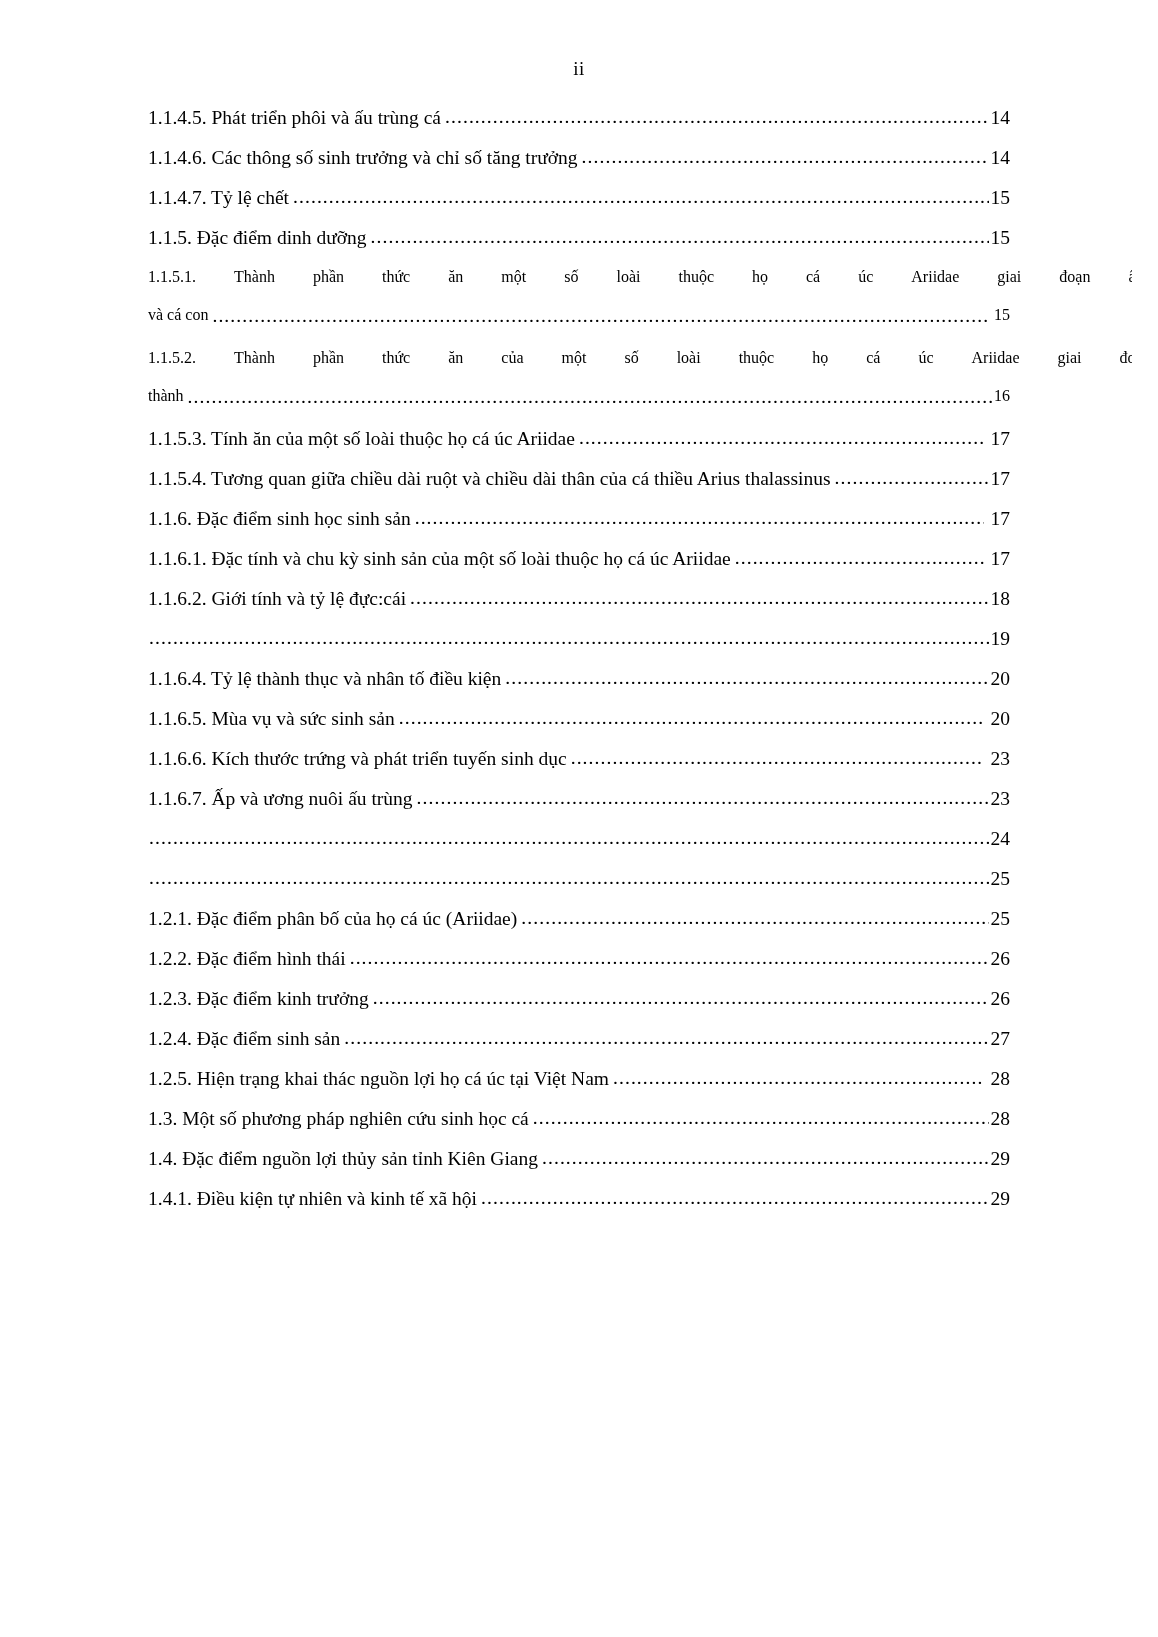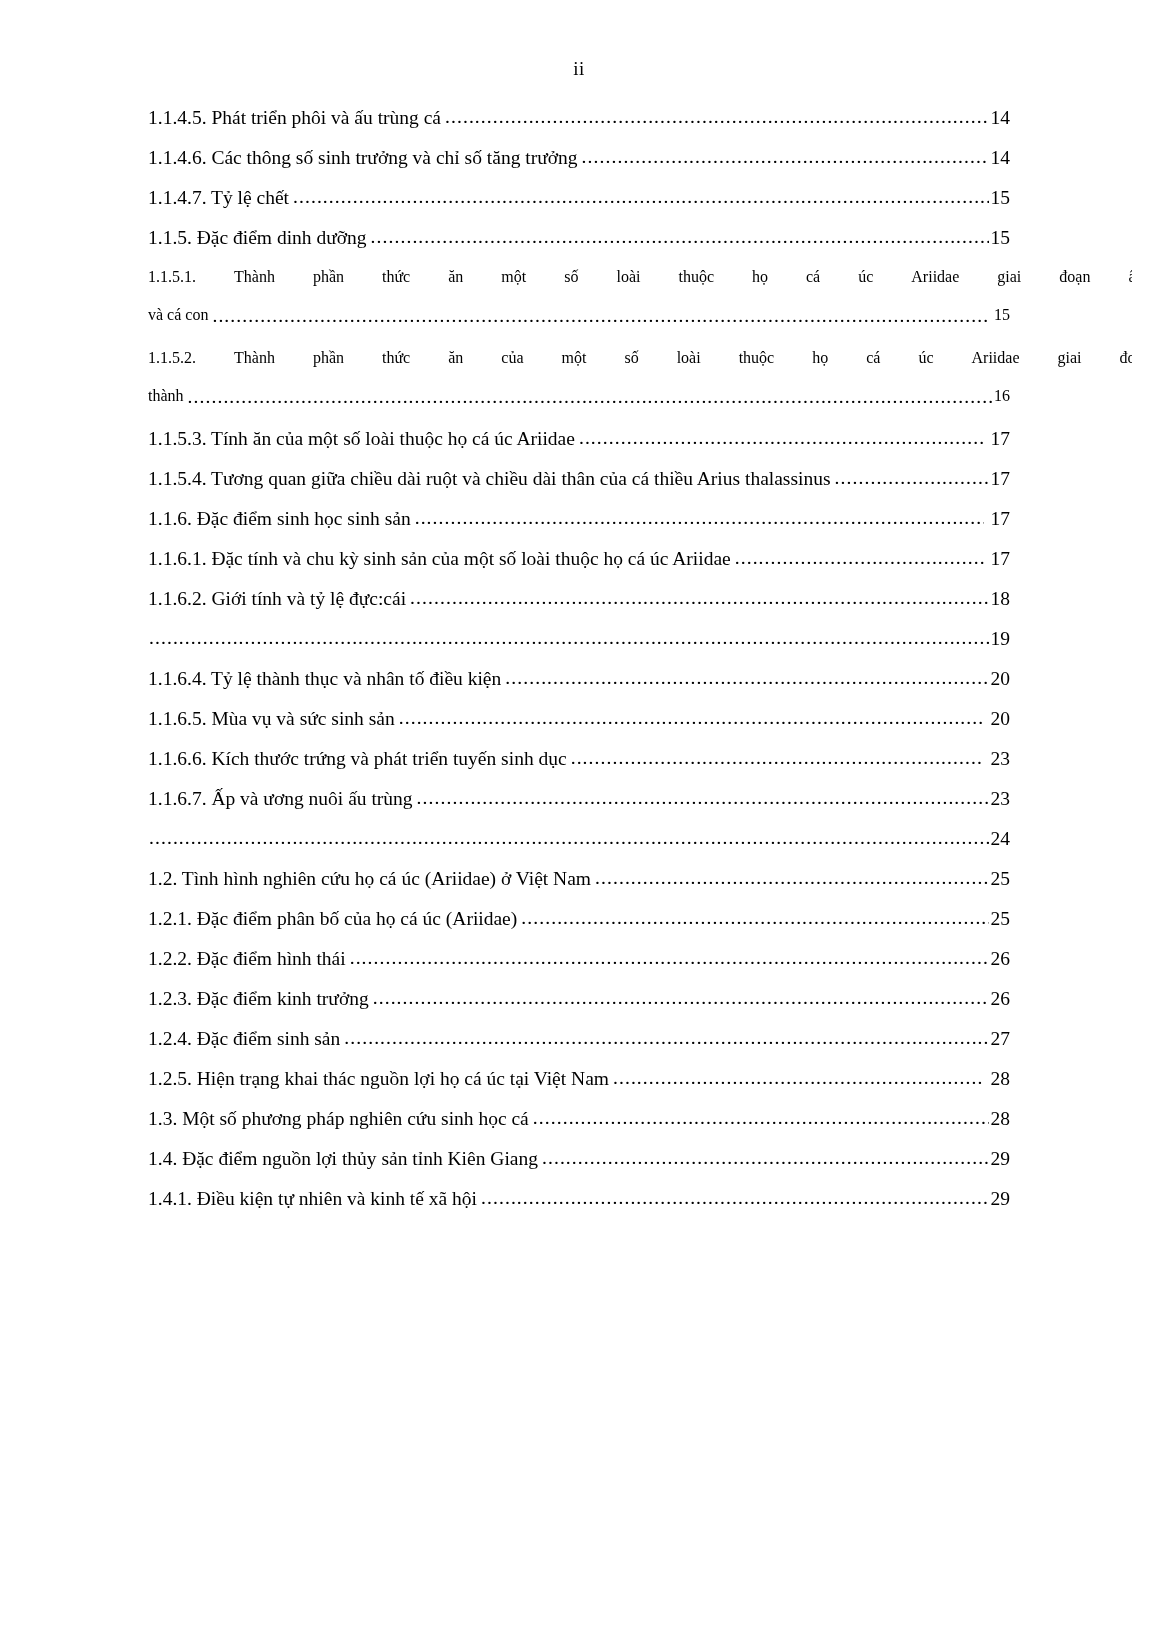--- a/index.html
+++ b/index.html
@@ -281,21 +281,20 @@
         </div>
       </div>
       <div class="toc-entry">
         <div class="row">
           <span class="dots">................................................................................................................................................................</span>
           <span class="pg">24</span>
         </div>
       </div>
       <div class="toc-entry">
         <div class="row">
-          <span class="label">1.2. Tình hình nghiên cứu họ cá úc (Ariidae) ở Việt Nam</span>
           <span class="dots">................................................................................................................................................................</span>
           <span class="pg">25</span>
         </div>
       </div>
       <div class="toc-entry">
         <div class="row">
           <span class="label">1.2.1. Đặc điểm phân bố của họ cá úc (Ariidae)</span>
           <span class="dots">................................................................................................................................................................</span>
           <span class="pg">25</span>
         </div>

